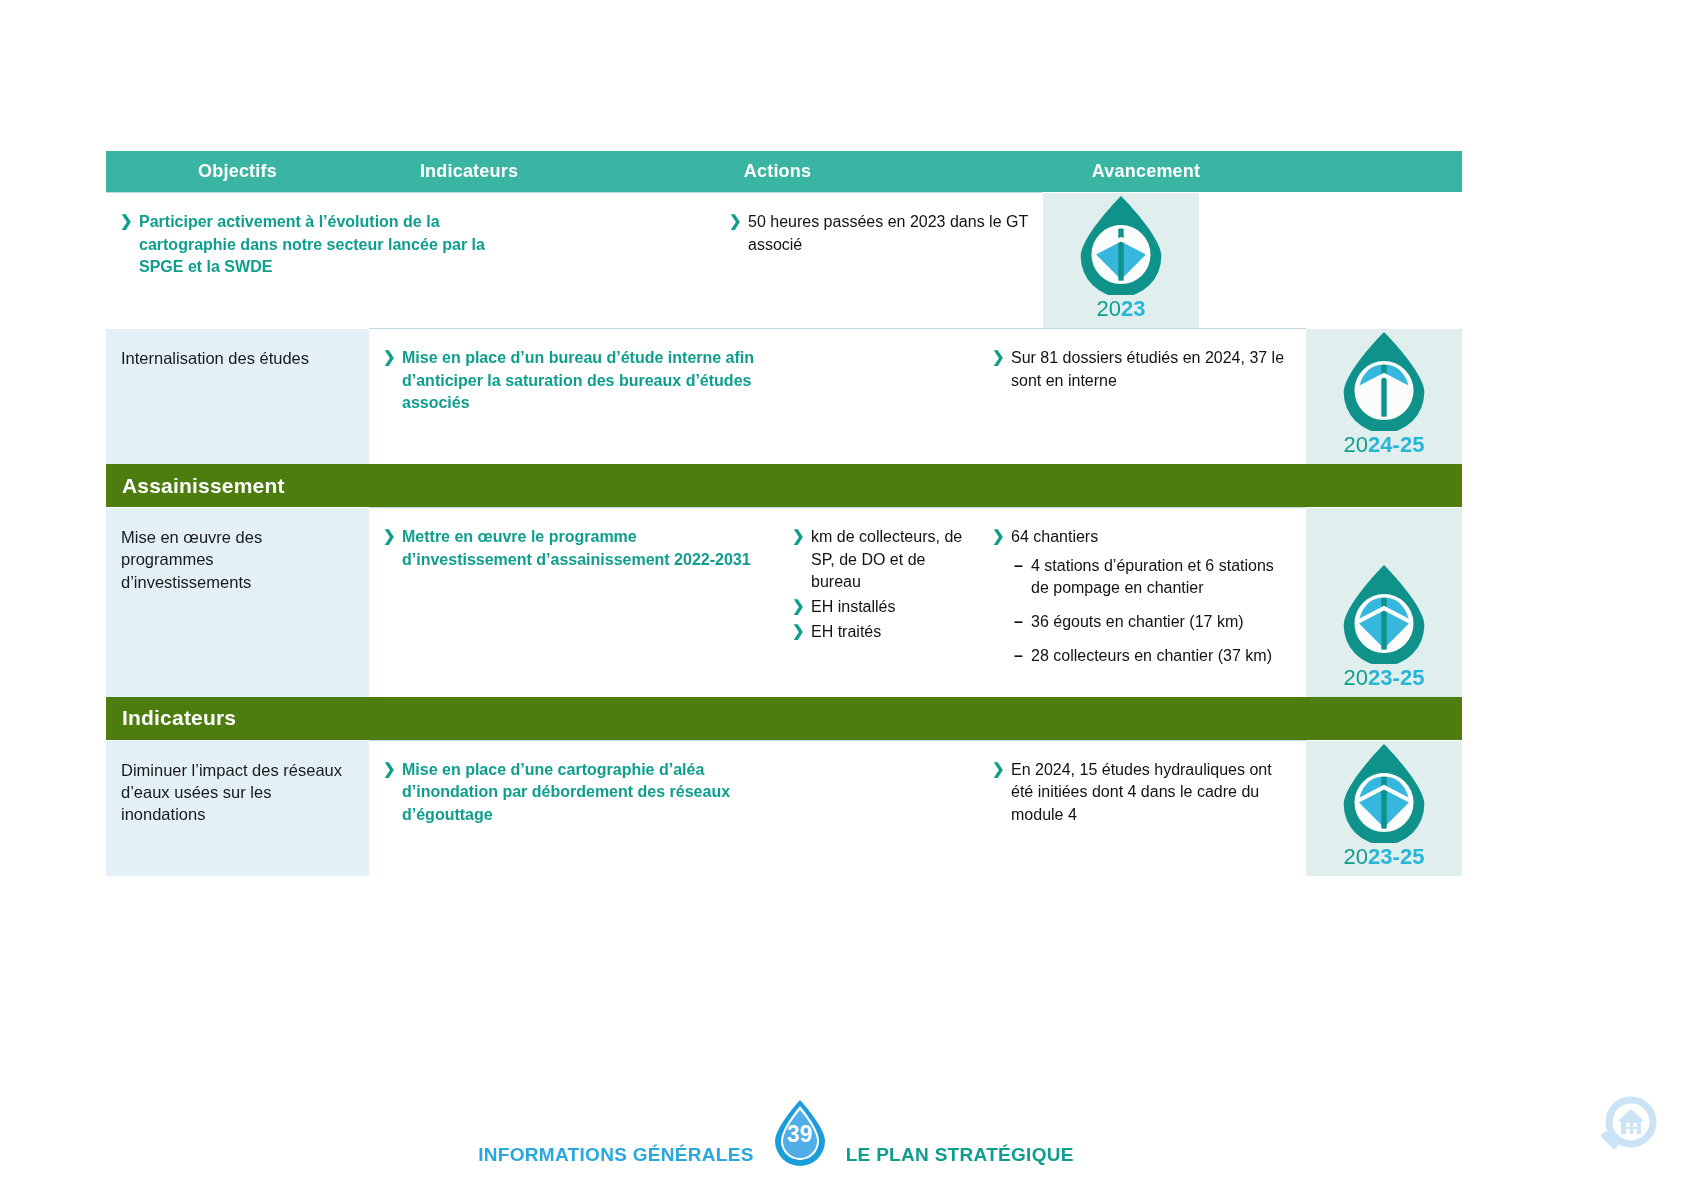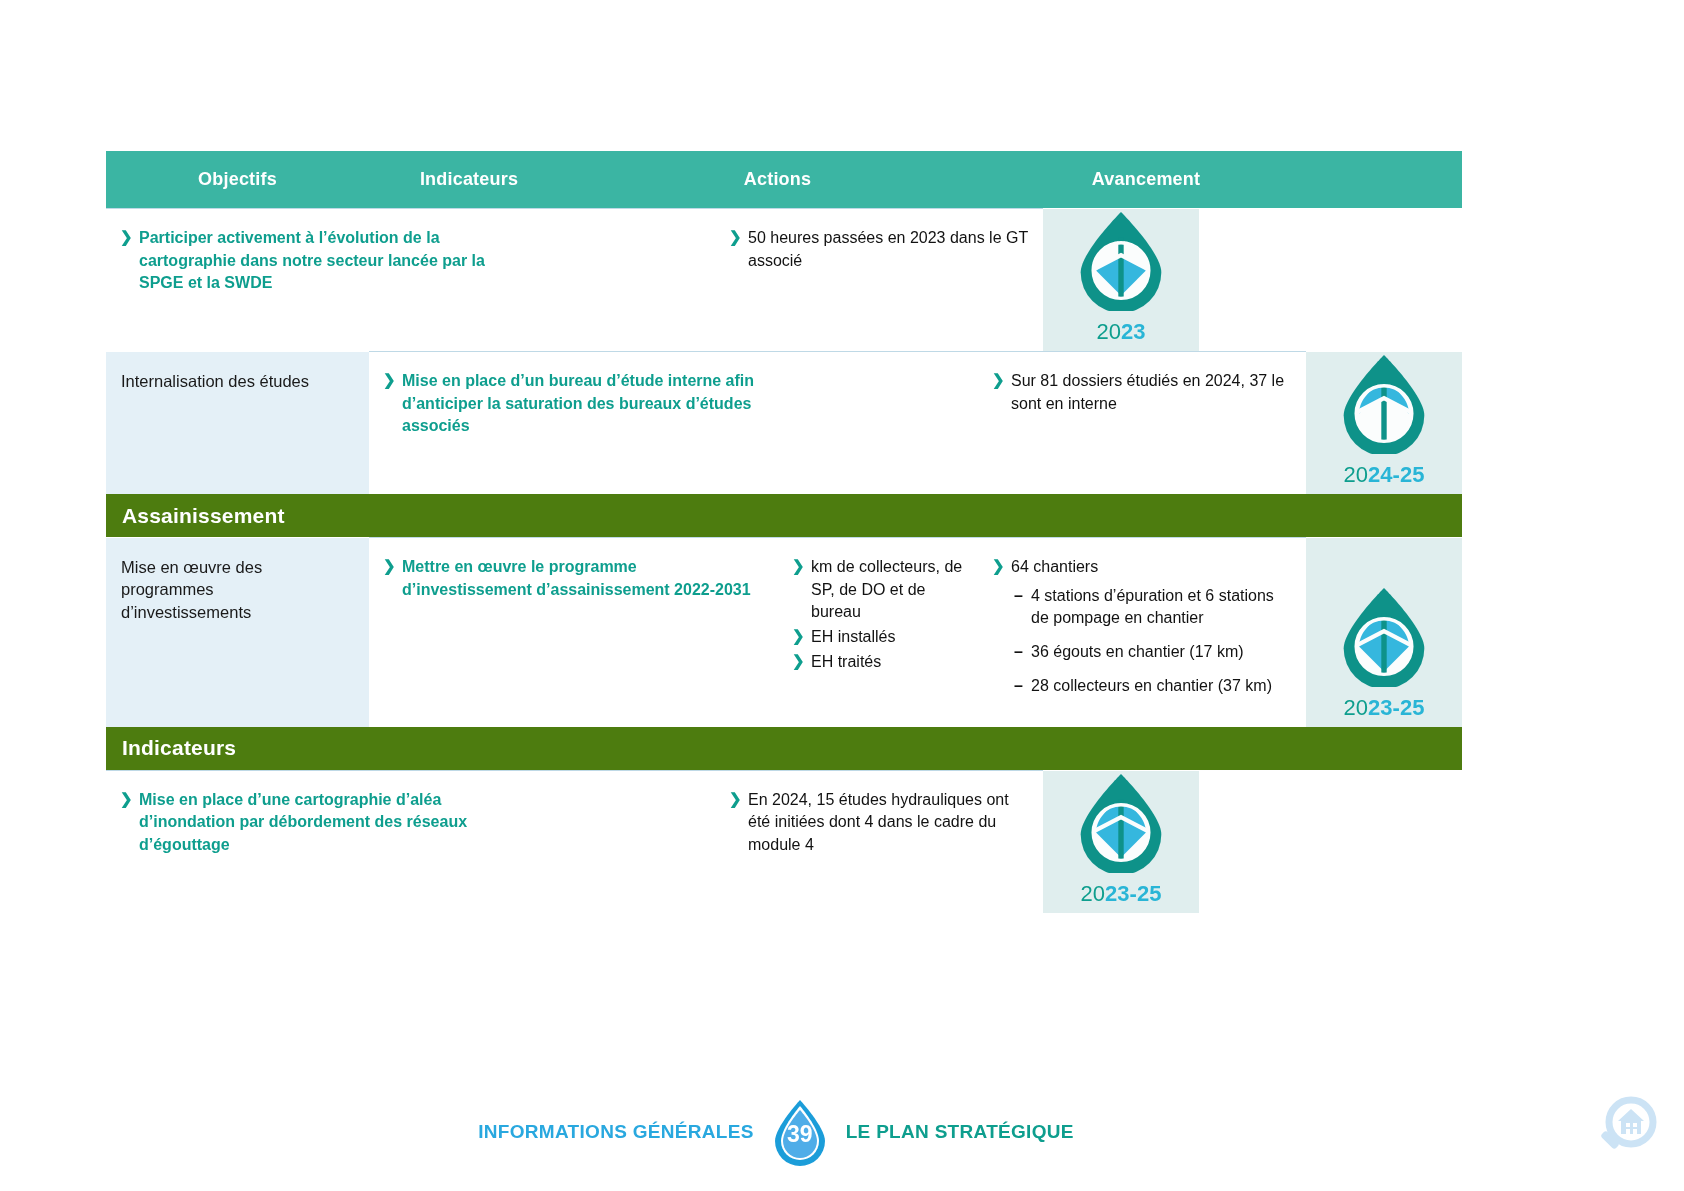--- a/index.html
+++ b/index.html
@@ -15,21 +15,21 @@
 
   
   .table{
     position:absolute;
     left:106px;top:151px;
     width:1356px;
   }
   .hrow{
     display:flex;
     background:#3BB5A3;
-    height:57px;
+    height:41px;
   }
   .hcell{
     color:#ffffff;
     font-size:18px;
     font-weight:bold;
     display:flex;align-items:center;justify-content:center;
     letter-spacing:.2px;
   }
   .c-obj{width:263px;}
   .c-act{width:417px;}
@@ -122,31 +122,31 @@
     font-size:21px;
     font-weight:bold;
     letter-spacing:.2px;
   }
 
   
   .badge-wrap{display:flex;flex-direction:column;align-items:center;}
   .badge-icon{width:96px;height:102px;display:block;}
   .badge-year{
     font-size:22px;font-weight:bold;
-    margin-top:8px;letter-spacing:0px;
+    margin-top:1px;letter-spacing:0px;
     white-space:nowrap;
   }
   .yr-a{color:#0E9E8E;font-weight:400;}
   .yr-b{color:#29B5D6;font-weight:bold;}
 
   
   .footer{
     position:absolute;
     left:0;top:1098px;width:1552px;
-    display:flex;align-items:center;justify-content:center;
+    display:flex;align-items:flex-end;justify-content:center;
     gap:14px;
   }
   .f-left{
     color:#29A8DF;font-size:19px;font-weight:bold;letter-spacing:.3px;
   }
   .f-right{
     color:#0E9E8E;font-size:19px;font-weight:bold;letter-spacing:.3px;
   }
   .f-logo{width:64px;height:68px;position:relative;}
   .f-num{
@@ -285,20 +285,21 @@
     <circle cx="50" cy="64" r="29" fill="none" stroke="#FBFDFD" stroke-width="3.5"></circle>
   </svg>
         <div class="badge-year"><span class="yr-a">20</span><span class="yr-b">23-25</span></div>
       </div>
     </div>
   </div>
         <div class="secbar">
           <span>Indicateurs</span>
         </div>
         <div class="row">
+    <div class="cell cell-obj">Diminuer l’impact des réseaux d’eaux usées sur les inondations</div>
     <div class="cell cell-act">
             <ul class="bl">
               <li><span class="chev">❯</span><span>Mise en place d’une cartographie d’aléa d’inondation par débordement des réseaux d’égouttage</span></li>
             </ul>
           </div>
     <div class="cell cell-ind"></div>
     <div class="cell cell-ava">
             <ul class="bl">
               <li><span class="chev">❯</span><span>En 2024, 15 études hydrauliques ont été initiées dont 4 dans le cadre du module 4</span></li>
             </ul>

